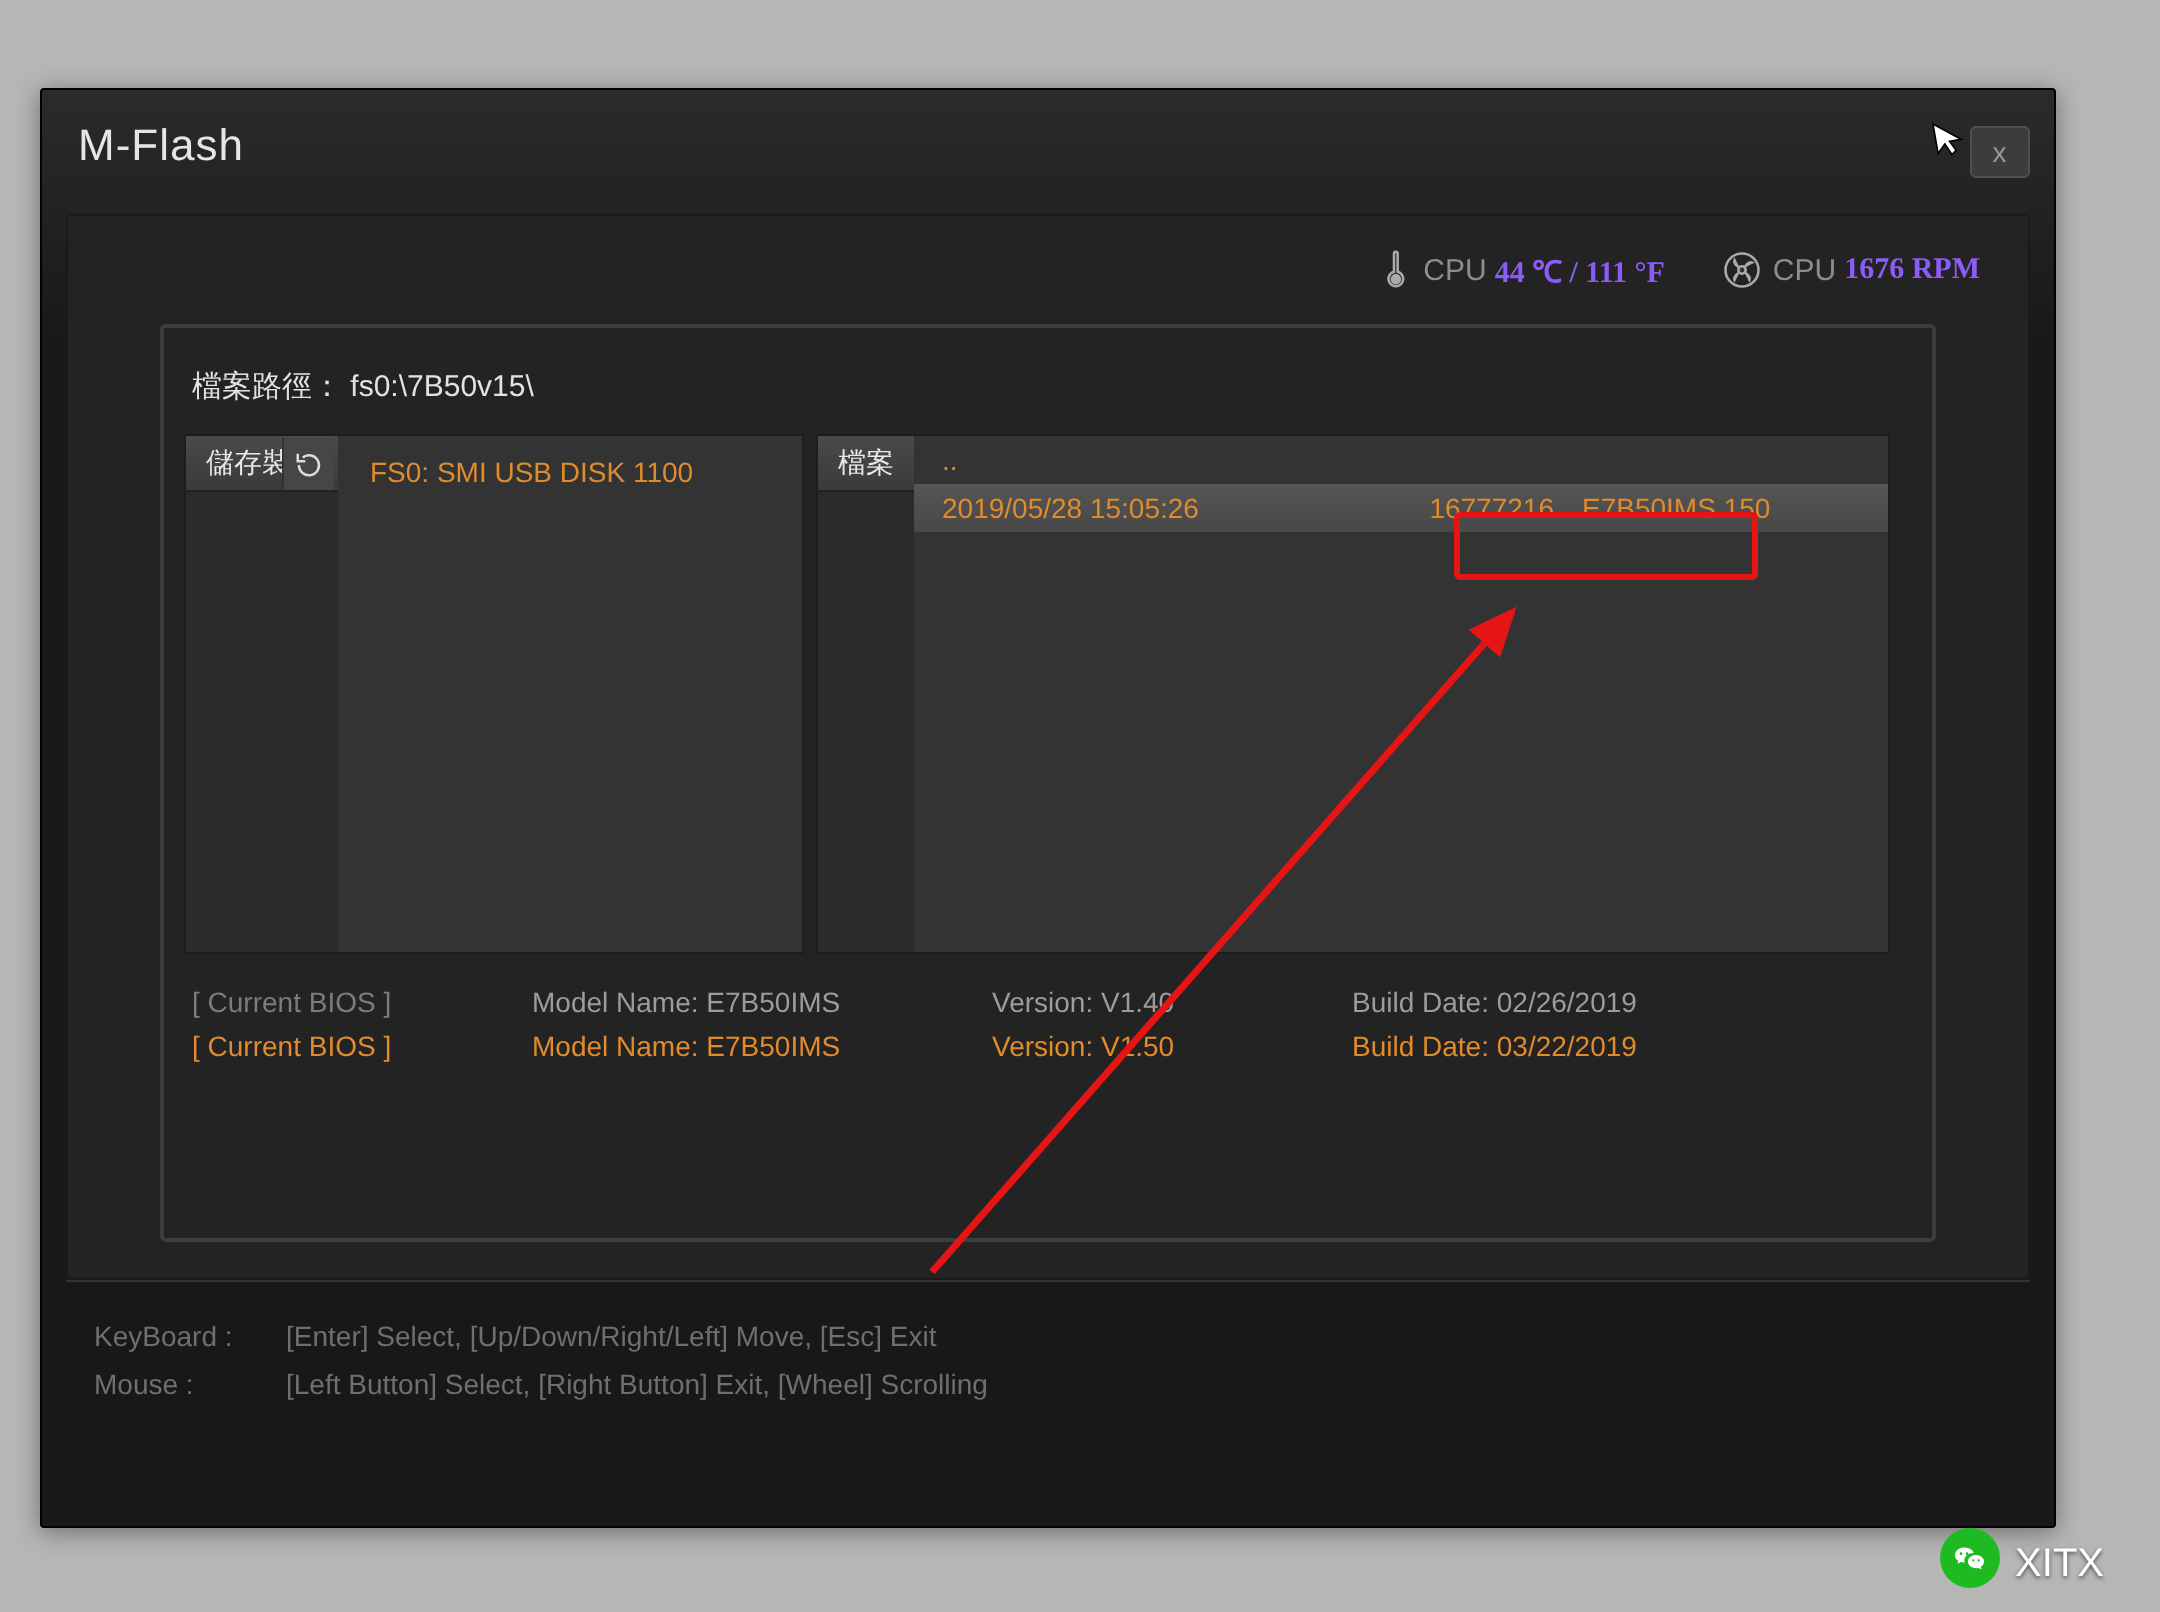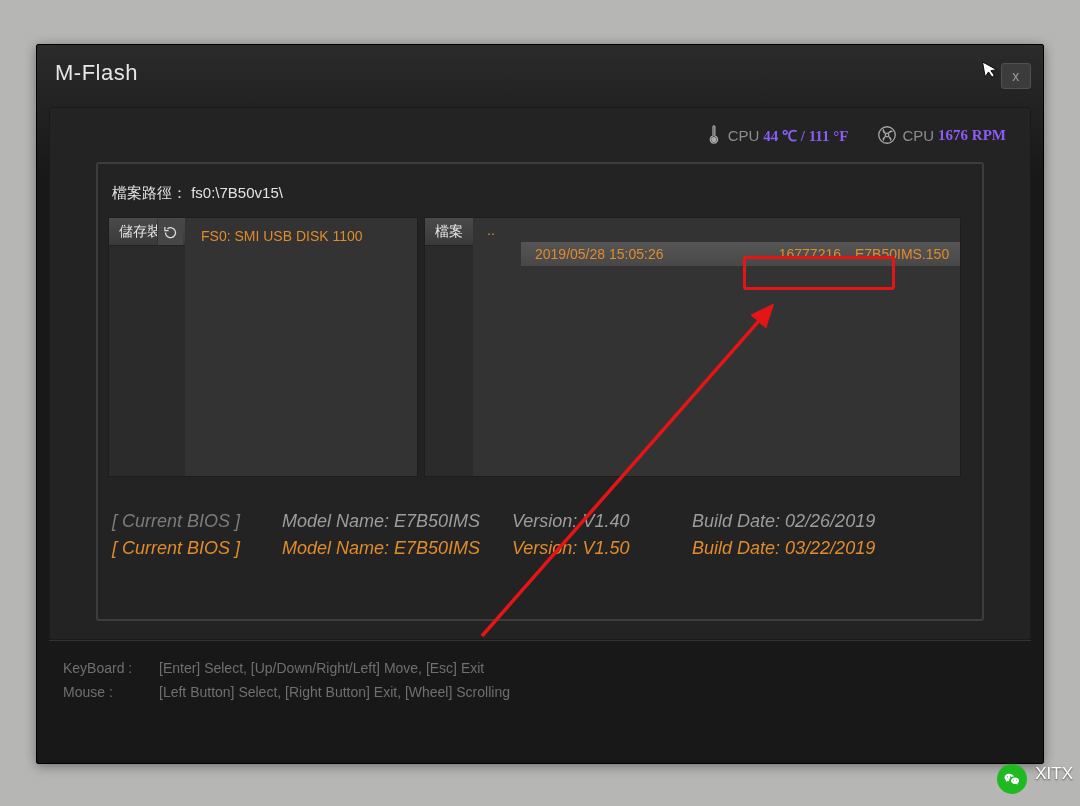--- a/index.html
+++ b/index.html
@@ -1,19 +1,19 @@
 <!DOCTYPE html>
 <html><head>
 <meta charset="utf-8">
 <style>
   * { margin: 0; padding: 0; box-sizing: border-box; }
   html, body { width: 1080px; height: 806px; background: #b6b7b5; font-family: "Segoe UI", Arial, sans-serif; overflow: hidden; }
 
   .window {
-    position: absolute; left: 36px; top: 44px; width: 1008px; height: 720px;
+    position: absolute; left: 20px; top: 44px; width: 1008px; height: 720px;
     background: linear-gradient(180deg, #2b2b2b 0%, #181818 18%);
     border-radius: 2px; border: 1px solid #000;
     box-shadow: 0 2px 12px rgba(0,0,0,.4);
     display: flex; flex-direction: column;
   }
   .titlebar {
     height: 56px; display: flex; align-items: center; padding: 0 18px;
     color: #e6e6e6; font-size: 22px; font-weight: 300; letter-spacing: .5px;
     position: relative;
   }
@@ -76,45 +76,45 @@
 
   .list-body { flex:1; background:#333; font-size:14px; overflow:hidden; }
   .device-item {
     color:#e08b2c; padding:10px 16px; cursor:pointer;
   }
 
   .file-row {
     display:flex; align-items:center; height:24px; padding:0 10px 0 14px;
     color:#e08b2c; font-size:14px; cursor:pointer;
   }
-  .file-row.hl { background: linear-gradient(#555,#484848); margin-left: 48px; }
+  .file-row.hl { background: linear-gradient(#555,#484848); }
   .file-row .c1 { flex: 0 0 210px; }
   .file-row .c2 { flex: 0 0 110px; text-align:right; padding-right:14px;}
   .file-row .c3 { flex: 1; }
 
   .bios-info {
-    margin-top: 32px; display:grid; grid-template-columns: 170px 230px 180px 210px;
-    row-gap: 6px; font-size:18px; padding: 2px 4px 4px 4px; font-style: italic;
+    margin-top: 14px; display:grid; grid-template-columns: 170px 230px 180px 210px;
+    row-gap: 6px; font-size:14px; padding: 2px 4px 4px 4px;
   }
   .bios-info .lbl-c { color:#7c7c7c; }
   .bios-info .lbl-s { color:#e08b2c; }
   .bios-info .v-c { color:#9c9c9c; }
   .bios-info .v-s { color:#e08b2c; }
 
   .sep { height:1px; background:#333; margin: 0 0 6px 0;}
 
   .help-area {
     color:#6f6f6f; font-size:14px; padding: 10px 14px 8px 14px; line-height:1.7;
   }
   .help-area .line { display:flex; gap: 10px; }
   .help-area .line .k { width:86px; display:inline-block;}
 
   .watermark {
-    position:absolute; right:7px; bottom:12px; display:flex; align-items:flex-start;
-    gap:8px; color:#fff; font-size:17px; font-weight:500;
+    position:absolute; right:28px; bottom:12px; display:flex; align-items:flex-end;
+    gap:8px; color:#fff; font-size:20px; font-weight:500;
     text-shadow:0 1px 2px rgba(0,0,0,.6);
   }
   .wm-icon {
     width:30px; height:30px; background:#1fb922; border-radius:50%;
     display:flex;align-items:center;justify-content:center;
   }
   .wm-icon svg{width:18px;height:18px;fill:#fff;}
 
   
   .red-box {

